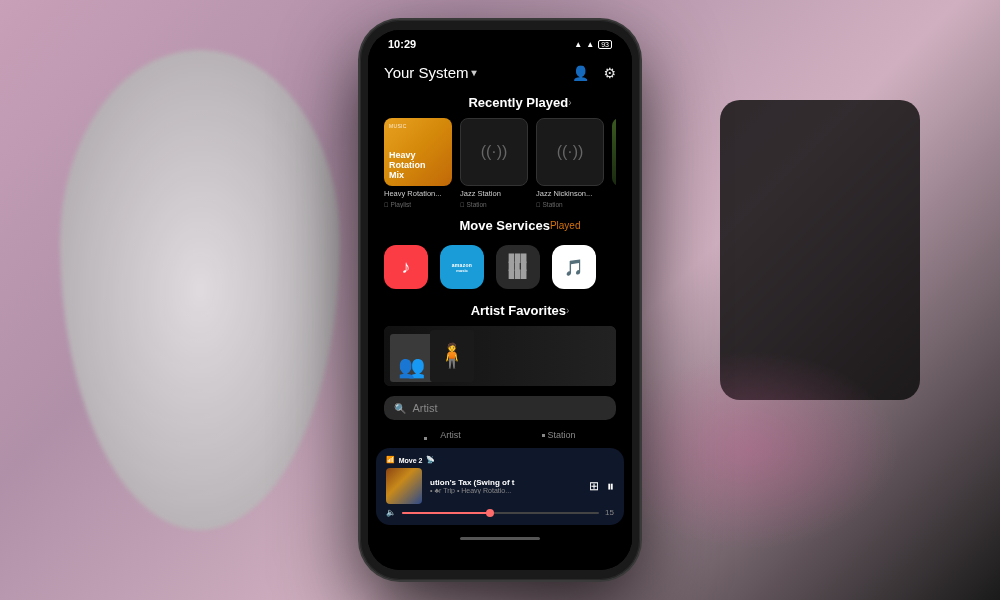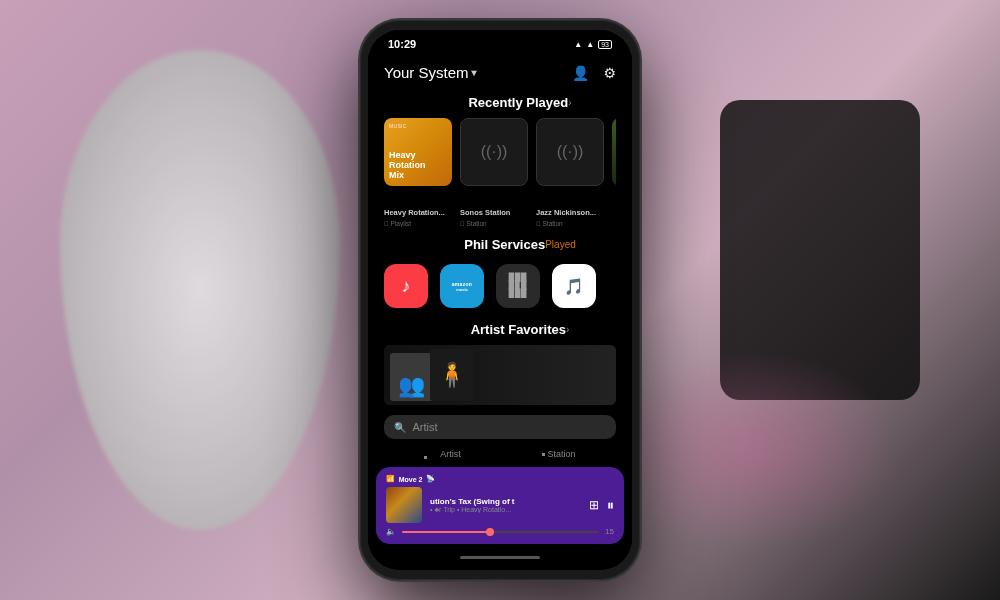--- a/index.html
+++ b/index.html
@@ -243,25 +243,24 @@
       font-size: 16px;
     }
 
     .card-art-4 {
       background: linear-gradient(135deg, #2a4a1a, #1a3010);
     }
 
     .card-label {
       color: #ccc;
       font-size: 7.5px;
-      font-weight: 700;
+      font-weight: 400;
       white-space: nowrap;
       overflow: hidden;
       text-overflow: ellipsis;
-      margin-top: 19px;
     }
 
     .card-sublabel {
       display: flex;
       align-items: center;
       gap: 2px;
       color: #666;
       font-size: 6.5px;
     }
 
@@ -364,21 +363,21 @@
       flex-shrink: 0;
     }
 
     .search-tab {
       color: #888;
       font-size: 9px;
     }
 
     
     .now-playing {
-      background: #4c1d95;
+      background: #0f172a;
       border-radius: 14px;
       margin: 4px 8px;
       padding: 8px 10px;
       flex-shrink: 0;
     }
 
     .now-playing-header {
       display: flex;
       align-items: center;
       gap: 4px;
@@ -574,21 +573,21 @@
             <div class="card-sublabel">
               <span class="apple-icon"></span>
               <span>Playlist</span>
             </div>
           </div>
 
           <div class="music-card">
             <div class="card-art card-art-radio">
               <span class="radio-waves">((·))</span>
             </div>
-            <div class="card-label">Sonos Station</div>
+            <div class="card-label">Jazz Station</div>
             <div class="card-sublabel">
               <span class="apple-icon"></span>
               <span>Station</span>
             </div>
           </div>
 
           <div class="music-card">
             <div class="card-art card-art-radio">
               <span class="radio-waves">((·))</span>
             </div>
@@ -601,21 +600,21 @@
 
           <div class="music-card" style="width:30px;">
             <div class="card-art card-art-4" style="width:30px;background:linear-gradient(180deg,#3a5a20,#1a2a10);"></div>
           </div>
 
         </div>
       </div>
 
       <div class="section">
         <div class="section-header">
-          <span class="section-title">Phil Services</span>
+          <span class="section-title">Move Services</span>
           <span class="section-manage">Played</span>
         </div>
         <div class="services-grid">
 
           <div class="service-icon service-apple-music">
             <span style="color:#fff;font-size:18px;">♪</span>
           </div>
 
           <div class="service-icon service-amazon">
             <div class="service-amazon-inner">

